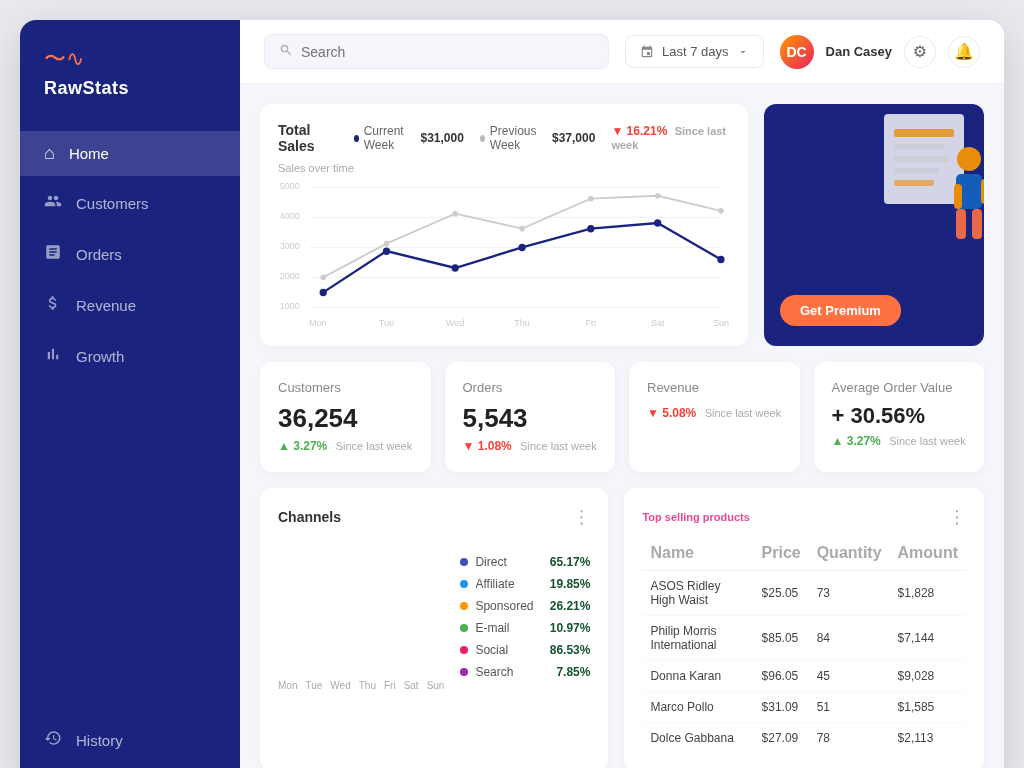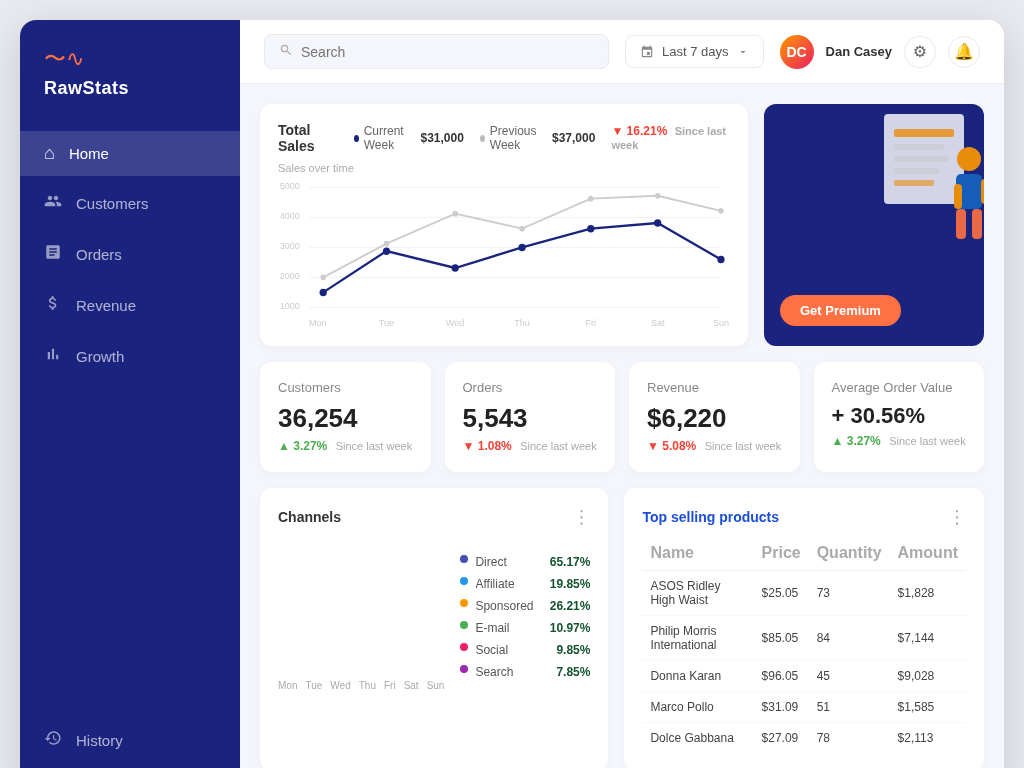--- a/index.html
+++ b/index.html
@@ -323,37 +323,37 @@
     .bar-day { flex: 1; text-align: center; font-size: 10px; color: #aaa; }
     .channel-legend {
       display: flex;
       flex-direction: column;
       gap: 8px;
       justify-content: center;
       min-width: 130px;
     }
     .channel-item {
       display: flex;
-      align-items: flex-start;
+      align-items: center;
       gap: 7px;
       font-size: 12px;
       color: #555;
     }
     .channel-dot { width: 8px; height: 8px; border-radius: 50%; flex-shrink: 0; }
     .channel-pct { margin-left: auto; font-weight: 600; color: #14532d; }
 
     
     .products-card {}
     .products-header {
       display: flex;
       align-items: center;
       justify-content: space-between;
       margin-bottom: 12px;
     }
-    .products-title { font-size: 14px; font-weight: 600; color: #1d4ed8; }
+    .products-title { font-size: 11px; font-weight: 600; color: #ec4899; }
     .products-table { width: 100%; border-collapse: collapse; }
     .products-table th {
       text-align: left;
       font-size: 16px;
       color: #aaa;
       font-weight: 600;
       padding: 4px 8px 8px;
       border-bottom: 1px solid #f0f0f0;
     }
     .products-table td {
@@ -553,21 +553,20 @@
         <div class="card stat-card">
           <div class="stat-label">Orders</div>
           <div class="stat-value">5,543</div>
           <div>
             <span class="stat-change down">▼ 1.08%</span>
             <span class="stat-since">Since last week</span>
           </div>
         </div>
         <div class="card stat-card">
           <div class="stat-label">Revenue</div>
-          <div class="stat-value">$6,220</div>
           <div>
             <span class="stat-change down">▼ 5.08%</span>
             <span class="stat-since">Since last week</span>
           </div>
         </div>
         <div class="card stat-card">
           <div class="stat-label">Average Order Value</div>
           <div class="stat-value" style="font-size:22px;">+ 30.56%</div>
           <div>
             <span class="stat-change up">▲ 3.27%</span>
@@ -679,21 +678,21 @@
                 <span class="channel-pct">26.21%</span>
               </div>
               <div class="channel-item">
                 <span class="channel-dot" style="background:#4caf50;"></span>
                 <span>E-mail</span>
                 <span class="channel-pct">10.97%</span>
               </div>
               <div class="channel-item">
                 <span class="channel-dot" style="background:#e91e63;"></span>
                 <span>Social</span>
-                <span class="channel-pct">9.85%</span>
+                <span class="channel-pct">86.53%</span>
               </div>
               <div class="channel-item">
                 <span class="channel-dot" style="background:#9c27b0;"></span>
                 <span>Search</span>
                 <span class="channel-pct">7.85%</span>
               </div>
             </div>
           </div>
         </div>
 

